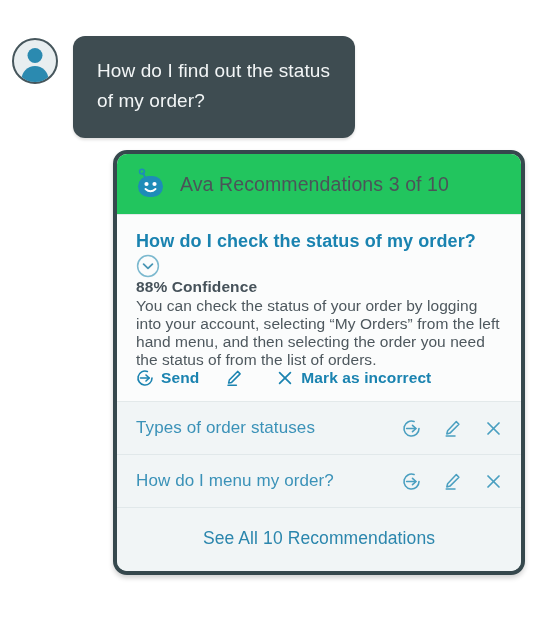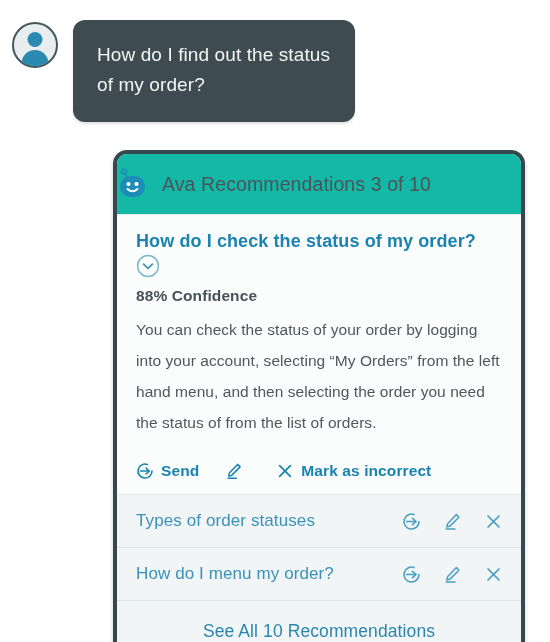--- a/index.html
+++ b/index.html
@@ -12,21 +12,21 @@
     background: #ffffff;
     font-family: "Liberation Sans", sans-serif;
     overflow: hidden;
     position: relative;
   }
 
   
   #user-message-row {
     position: absolute;
     left: 12px;
-    top: 20px;
+    top: 36px;
     display: flex;
     align-items: flex-start;
   }
   #user-avatar {
     width: 46px;
     height: 46px;
     border-radius: 50%;
     background: #e8eef0;
     border: 2.5px solid #46565c;
     box-sizing: border-box;
@@ -79,22 +79,22 @@
     border-radius: 14px;
     background: #f4f7f8;
     box-sizing: border-box;
     overflow: hidden;
     box-shadow: 0 3px 5px rgba(0,0,0,0.18);
   }
 
   #card-header {
     display: flex;
     align-items: center;
-    padding: 14px 18px 14px 1px;
-    background: #14b8a6;
+    padding: 14px 18px 14px 19px;
+    background: #22c55e;
     border-bottom: 1px solid #e3e9ea;
   }
   #card-header .bot-icon {
     flex: 0 0 auto;
     width: 30px;
     height: 32px;
     margin-right: 14px;
   }
   #header-title {
     font-size: 19.5px;
@@ -127,34 +127,33 @@
     flex: 0 0 auto;
     width: 24px;
     height: 24px;
     margin-top: 1px;
     cursor: pointer;
   }
   #confidence-label {
     font-size: 15.5px;
     font-weight: bold;
     color: #46525a;
-    margin-top: 9px;
     letter-spacing: 0.1px;
   }
   #answer-body {
     font-size: 15.5px;
     color: #4e585e;
-    line-height: 31px;
-    margin-top: 9px;
+    line-height: 18px;
+    margin-top: 1px;
     letter-spacing: 0.05px;
   }
   #expanded-actions {
     display: flex;
     align-items: flex-end;
-    margin-top: 24px;
+    margin-top: 0;
     padding-bottom: 4px;
   }
   .action-btn {
     display: flex;
     align-items: center;
     color: #1a83b0;
     font-size: 15.5px;
     font-weight: bold;
     cursor: pointer;
     margin-right: 26px;

